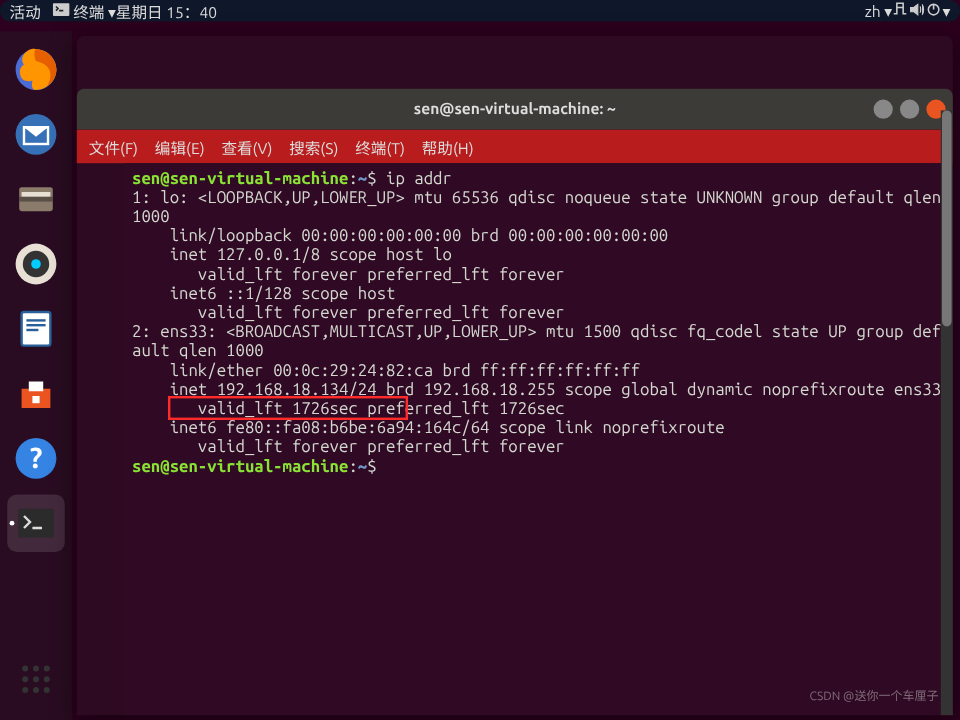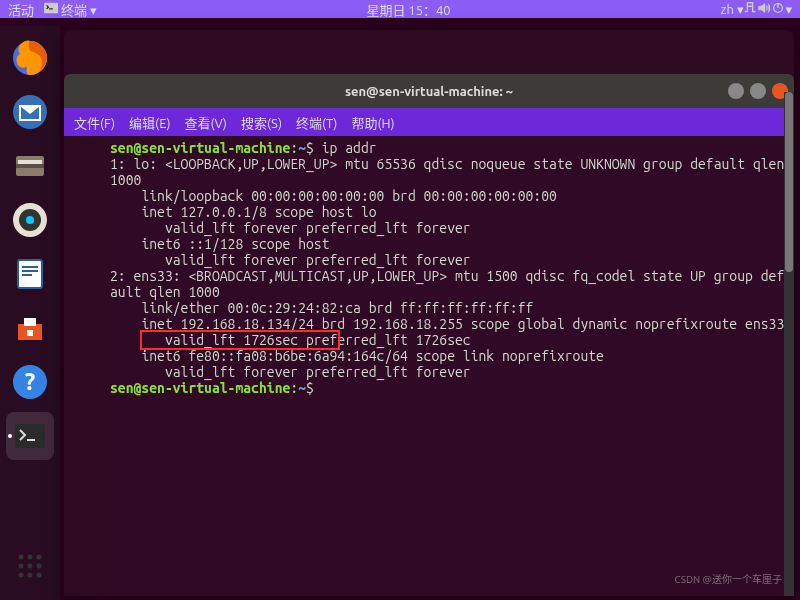--- a/index.html
+++ b/index.html
@@ -6,29 +6,30 @@
     body {
       width: 800px; height: 600px;
       background: #2c001e;
       font-family: "Ubuntu", "Noto Sans CJK SC", sans-serif;
       overflow: hidden;
       position: relative;
     }
     
     .top-panel {
       height: 18px;
-      background: #8b5cf6;
+      background: #0f172a;
       color: #ddd;
       display: flex;
       align-items: center;
       font-size: 13px;
       padding: 0 8px;
+      border-radius: 12px;
     }
     .top-panel .left { display: flex; align-items: center; gap: 10px; }
-    .top-panel .center { flex: 1; text-align: center; }
+    .top-panel .center { flex: 1; text-align: left; }
     .top-panel .right { display: flex; align-items: center; gap: 0; text-align: right; }
     
     .dock {
       position: absolute;
       left: 0; top: 26px; bottom: 0;
       width: 60px;
       background: rgba(40, 20, 35, 0.6);
       display: flex;
       flex-direction: column;
       align-items: center;
@@ -71,21 +72,21 @@
       margin-top: 44px;
     }
     .titlebar .title { flex: 1; text-align: center; font-size: 13px; font-weight: bold;}
     .win-controls { position: absolute; right: 6px; display: flex; gap: 6px; }
     .win-btn { width: 16px; height: 16px; border-radius: 50%; }
     .win-min { background: #888; }
     .win-max { background: #888; }
     .win-close { background: #e95420; }
     .menubar {
       height: 28px;
-      background: #6d28d9;
+      background: #b91c1c;
       display: flex; align-items: center;
       padding: 0 10px;
       gap: 14px;
       color: #ddd;
       font-size: 13px;
     }
     .terminal {
       flex: 1;
       background: #300a24;
       color: #d3d7cf;

